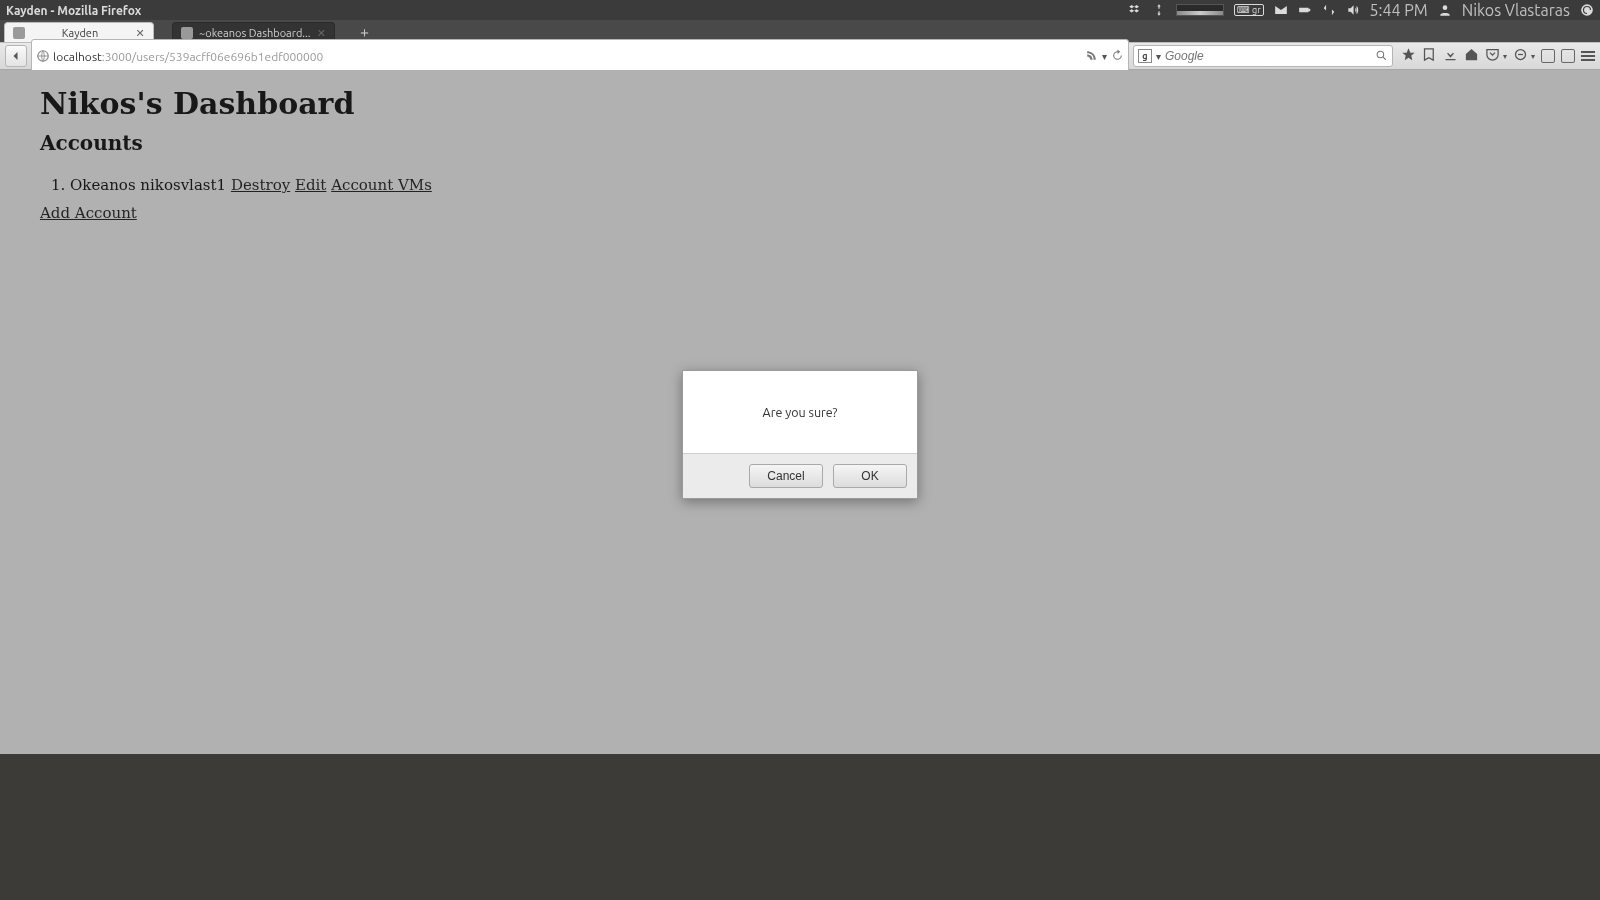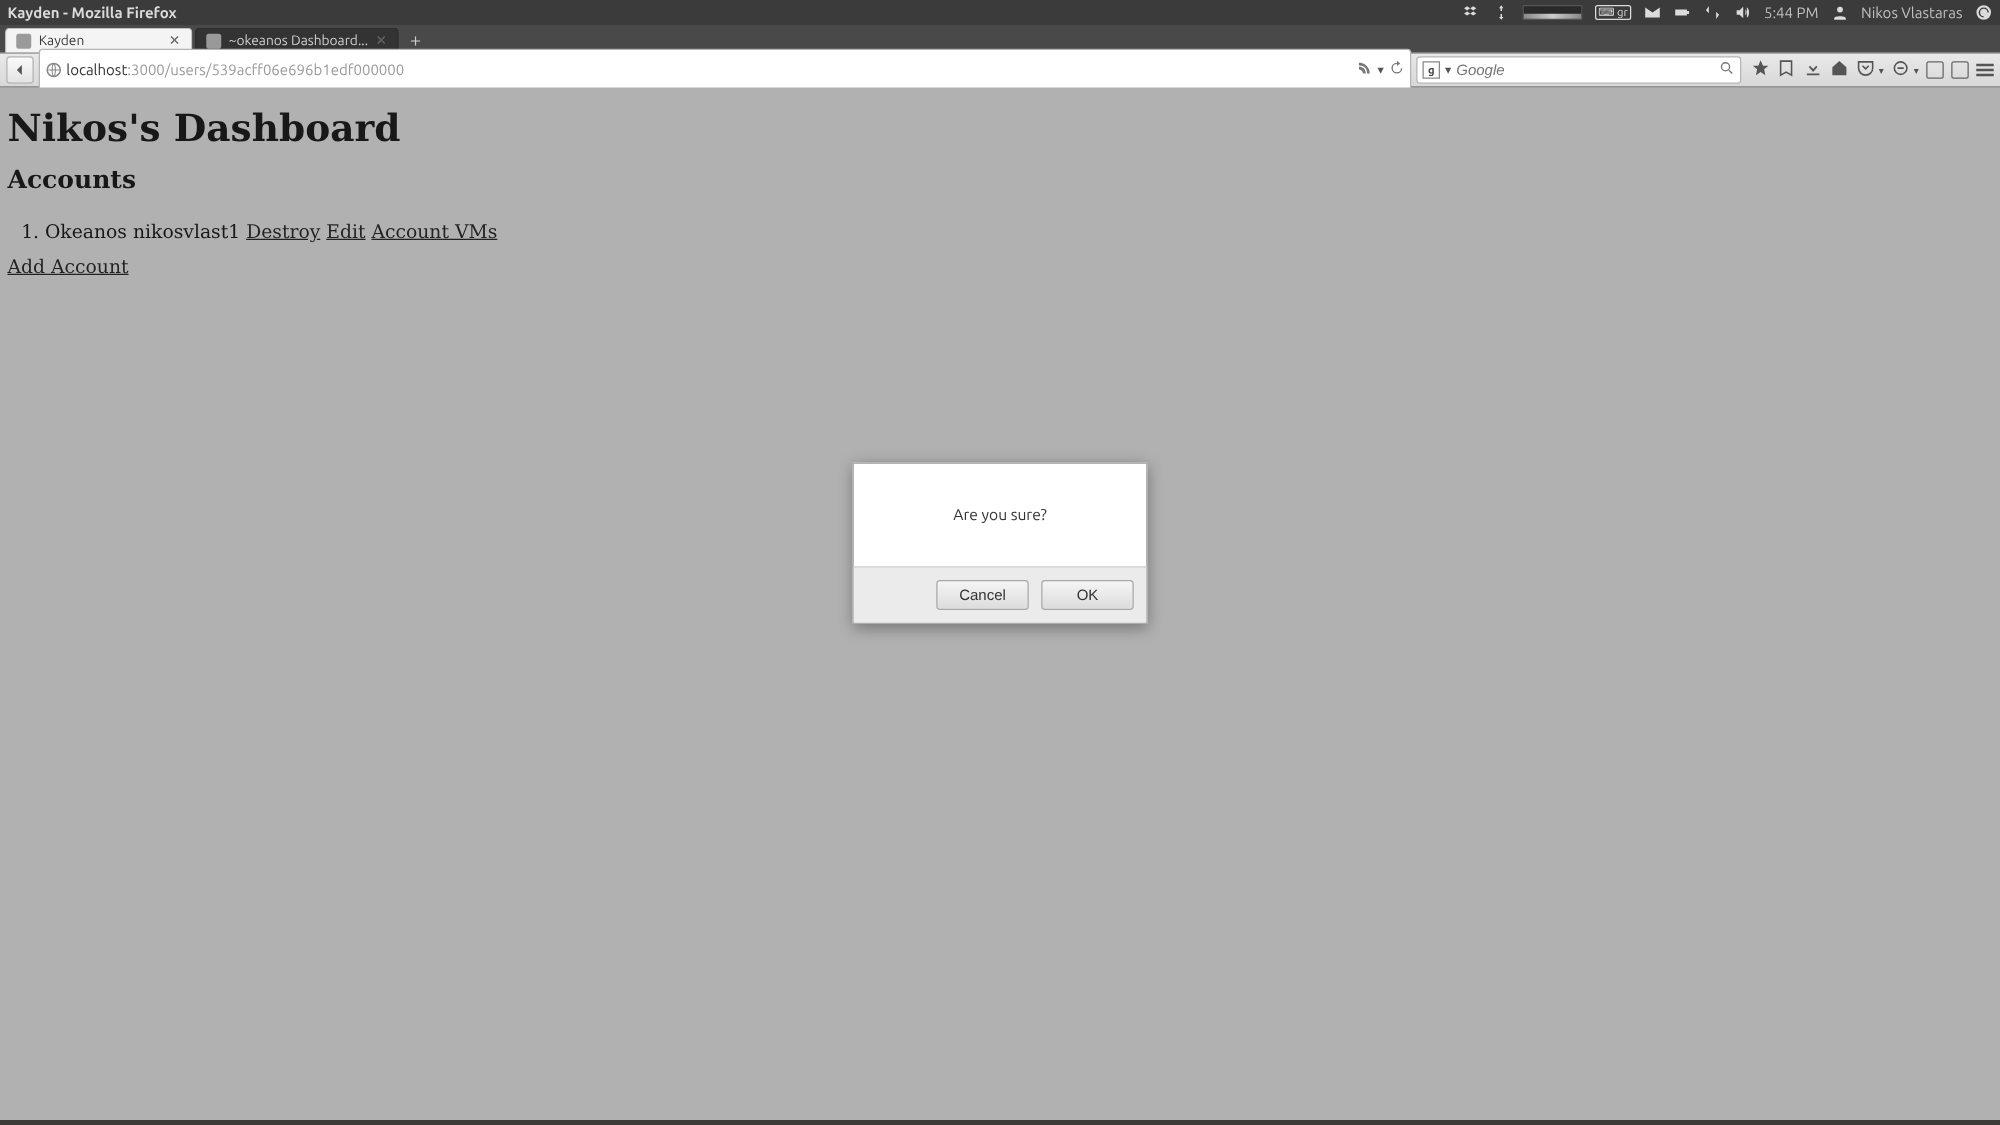--- a/index.html
+++ b/index.html
@@ -19,32 +19,33 @@
       display: flex;
       align-items: center;
       font-size: 12px;
       padding: 0 6px;
     }
     .topbar .title { font-weight: bold; }
     .topbar .spacer { flex: 1; }
     .tray { display: flex; align-items: center; gap: 10px; }
     .tray .ico { width: 14px; height: 14px; display: inline-flex; align-items: center; justify-content: center; }
     .tray svg { width: 14px; height: 14px; fill: #dfdbd2; }
-    .tray .txt { font-size: 12px; color: #f0abfc; }
+    .tray .txt { font-size: 16px; color: #f0abfc; }
     .tray .kbd { border: 1px solid #dfdbd2; border-radius: 2px; padding: 0 2px; font-size: 9px; display: inline-flex; align-items: center; height: 12px; }
     .tray-graph { width: 48px; height: 12px; border: 1px solid #555; display: inline-block; position: relative; background: #2a2a28; }
     .tray-graph::after { content: ""; position: absolute; left: 0; bottom: 0; right: 0; height: 4px; background: linear-gradient(to right, #888, #ccc, #888); }
     
     .tabstrip {
       height: 22px;
       background: #4a4944;
       display: flex;
       align-items: flex-end;
       padding: 0 4px;
-      gap: 0;
+      gap: 16px;
+      text-align: center;
     }
     .tab {
       height: 20px;
       min-width: 150px;
       max-width: 170px;
       background: #333330;
       color: #cfcfcf;
       border-top-left-radius: 4px;
       border-top-right-radius: 4px;
       display: flex;
@@ -120,22 +121,23 @@
     .searchbar svg { width: 13px; height: 13px; fill: #777; }
     .toolicons { display: flex; align-items: center; gap: 6px; padding-left: 4px; }
     .toolicons svg { width: 15px; height: 15px; fill: #555; }
     .toolicons .sq { width: 14px; height: 14px; border: 1px solid #666; border-radius: 2px; }
     .toolicons .ham { display: flex; flex-direction: column; gap: 2px; }
     .toolicons .ham span { width: 14px; height: 2px; background: #555; display: block; }
     .dd-caret { font-size: 8px; color: #555; margin-left: -3px; }
     
     .viewport {
       position: relative;
-      height: 826px;
+      height: 684px;
       background: #fff;
+      padding-left: 34px;
     }
     .page {
       padding: 6px 6px;
       font-family: "DejaVu Serif", Georgia, serif;
       color: #000;
     }
     .page h1 { font-size: 30px; font-weight: bold; margin: 10px 0 8px; }
     .page h3 { font-size: 20px; font-weight: bold; margin: 10px 0 21px; }
     .page ol { margin: 6px 0 6px 30px; font-size: 15px; }
     .page ol li { margin: 2px 0; }

